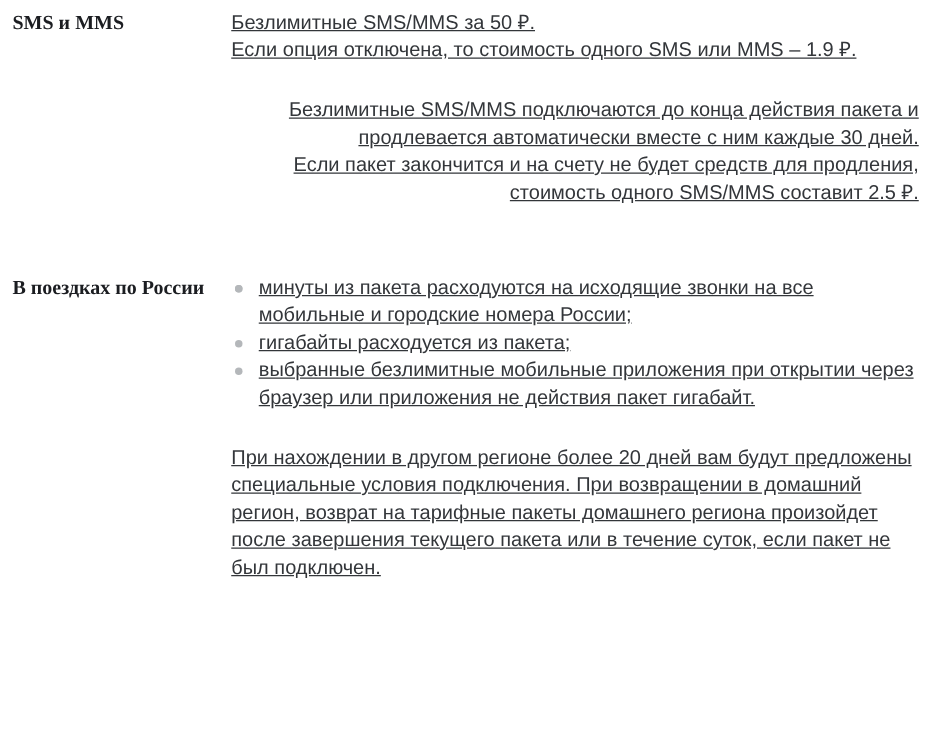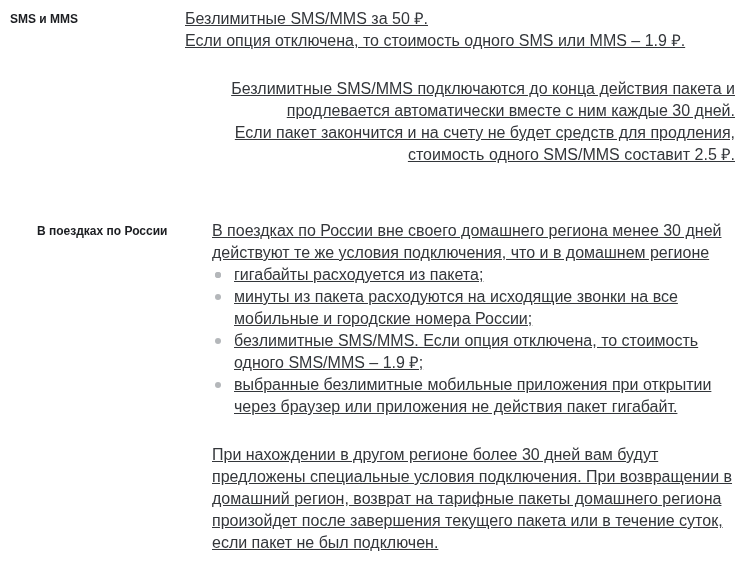--- a/index.html
+++ b/index.html
@@ -23,27 +23,27 @@
   .page{
     padding:8px 6px 0 10px;
   }
   .row{
     display:grid;
     grid-template-columns:175px 1fr;
     align-items:start;
   }
   .row + .row{
     margin-top:54px;
-    margin-left:27px;
   }
   .label{
     font-weight:bold;
-    font-size:12px;
+    font-size:16px;
     color:var(--label);
     padding-top:0;
+    font-family:Liberation Serif, serif;
   }
   .content{
     max-width:552px;
     text-decoration:underline;
   }
   .para{
     margin:0;
     white-space:pre-line;
   }
   .para + .para{
@@ -83,39 +83,34 @@
       <p class="para">Безлимитные SMS/MMS за 50 ₽.
 Если опция отключена, то стоимость одного SMS или MMS – 1.9 ₽.</p>
       <p class="para">Безлимитные SMS/MMS подключаются до конца действия пакета и продлевается автоматически вместе с ним каждые 30 дней.
 Если пакет закончится и на счету не будет средств для продления, стоимость одного SMS/MMS составит 2.5 ₽.</p>
     </div>
   </section>
 
   <section class="row">
     <div class="label">В поездках по России</div>
     <div class="content">
-      <p class="para">В поездках по России вне своего домашнего региона менее 30 дней действуют те же условия подключения, что и в домашнем регионе</p>
       <ul class="bullets">
         <li>
           <span class="marker"></span>
+        </li>
+        <li>
+          <span class="marker"></span>
+          <span>минуты из пакета расходуются на исходящие звонки на все мобильные и городские номера России;</span>
         </li>
         <li>
           <span class="marker"></span>
           <span>гигабайты расходуется из пакета;</span>
         </li>
         <li>
           <span class="marker"></span>
-          <span>минуты из пакета расходуются на исходящие звонки на все мобильные и городские номера России;</span>
-        </li>
-        <li>
-          <span class="marker"></span>
-          <span>безлимитные SMS/MMS. Если опция отключена, то стоимость одного SMS/MMS – 1.9 ₽;</span>
-        </li>
-        <li>
-          <span class="marker"></span>
           <span>выбранные безлимитные мобильные приложения при открытии через браузер или приложения не действия пакет гигабайт.</span>
         </li>
       </ul>
-      <p class="para">При нахождении в другом регионе более 30 дней вам будут предложены специальные условия подключения. При возвращении в домашний регион, возврат на тарифные пакеты домашнего региона произойдет после завершения текущего пакета или в течение суток, если пакет не был подключен.</p>
+      <p class="para">При нахождении в другом регионе более 20 дней вам будут предложены специальные условия подключения. При возвращении в домашний регион, возврат на тарифные пакеты домашнего региона произойдет после завершения текущего пакета или в течение суток, если пакет не был подключен.</p>
     </div>
   </section>
 
 </div>
 
 </body></html>

